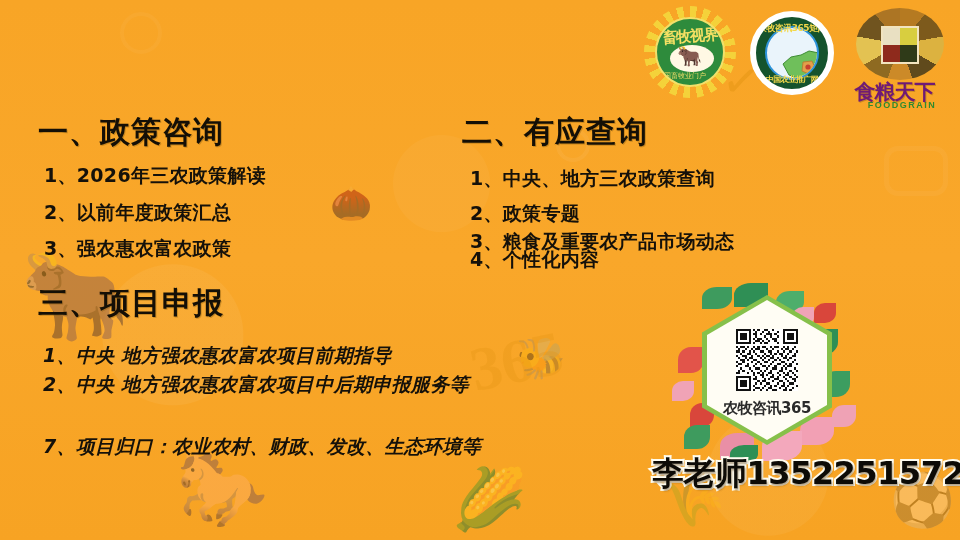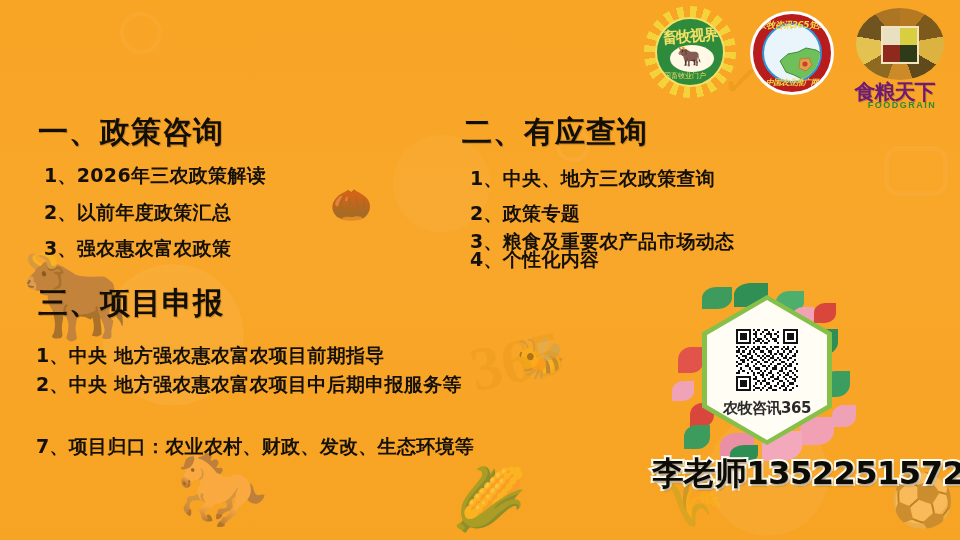--- a/index.html
+++ b/index.html
@@ -136,25 +136,24 @@
     position: absolute; left: 0; right: 0; bottom: 4px;
     text-align: left;
     font-size: 7px; color: #F2DE6A; letter-spacing: 0px;
     font-family: "DejaVu Sans", sans-serif;
   }
 
   .logo-blue { width: 84px; height: 84px; margin-top: 5px; }
   .blue-disc {
     position: absolute; inset: 0;
     border-radius: 50%;
-    background: #b91c1c;
-    border: 3px solid #ffffff;
+    background: #14532d;
+    border: 6px solid #ffffff;
     box-sizing: border-box;
     overflow: hidden;
-    font-style: italic;
   }
   .blue-disc .bd-inner {
     position: absolute;
     left: 9px; top: 9px; right: 9px; bottom: 9px;
     border-radius: 50%;
     background: #EAF4FB;
     border: 2px solid #2E93DA;
     box-sizing: border-box;
     overflow: hidden;
   }
@@ -241,21 +240,21 @@
     white-space: nowrap;
     letter-spacing: 0.3px;
   }
 
   #h1 { left: 38px;  top: 112px; }
   #h2 { left: 462px; top: 112px; }
   #h3 { left: 38px;  top: 283px; }
 
   .col-l-item { left: 44px; }
   .col-r-item { left: 470px; }
-  .col-b-item { left: 36px; }
+  .col-b-item { left: 43px; font-style: italic; }
 
   
   .qr-block {
     position: absolute;
     left: 672px; top: 285px;
     width: 190px; height: 178px;
   }
   .flowers { position: absolute; inset: 0; }
   .fl {
     position: absolute;

